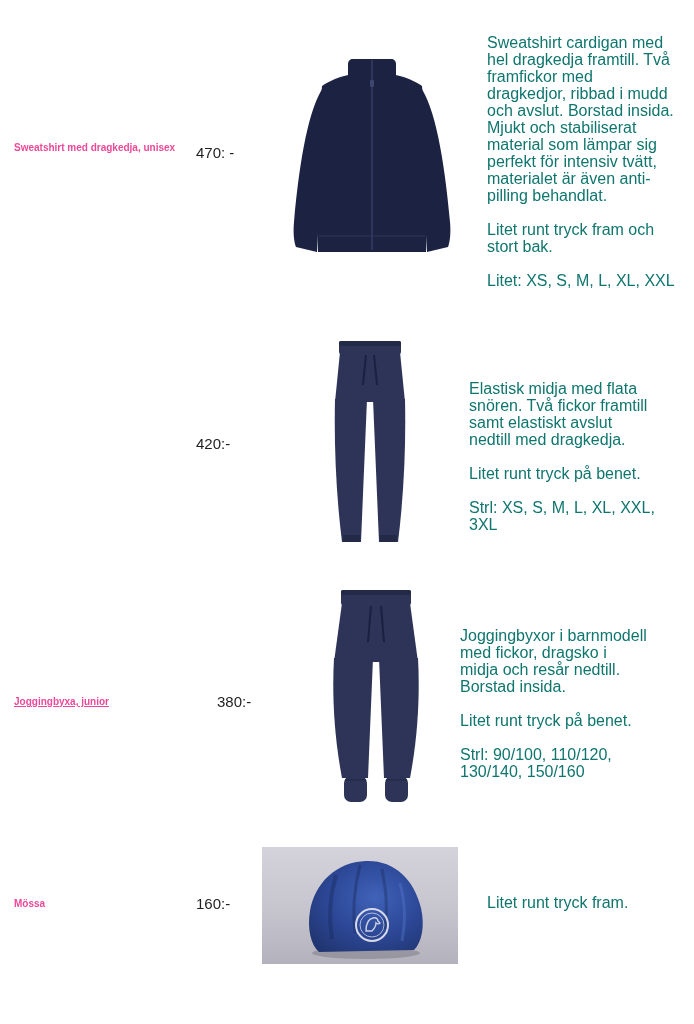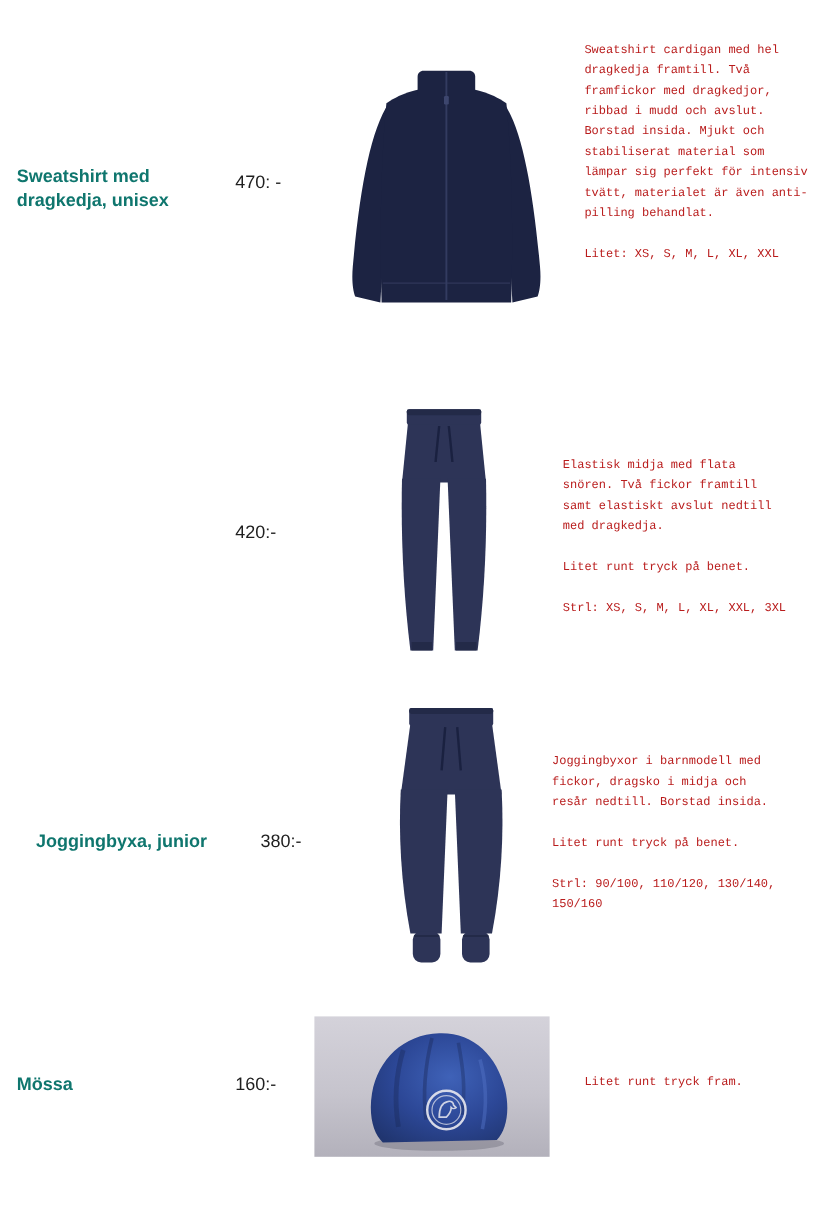--- a/index.html
+++ b/index.html
@@ -11,37 +11,36 @@
   }
   .page {
     position: relative;
     width: 694px;
     height: 1024px;
     background: #ffffff;
     overflow: hidden;
   }
   .abs { position: absolute; }
   .product-title {
-    font-size: 15px;
+    font-size: 10px;
     font-weight: bold;
-    color: #0f766e;
+    color: #ec4899;
     line-height: 20px;
     width: 165px;
   }
   .product-price {
     font-size: 15px;
     color: #1f1f1f;
     line-height: 20px;
   }
   .product-desc {
-    font-size: 10px;
+    font-size: 16px;
     line-height: 17px;
-    color: #b91c1c;
+    color: #0f766e;
     width: 188px;
-    font-family: Liberation Mono, monospace;
   }
   .product-desc p + p { margin-top: 17px; }
   figure { line-height: 0; }
   .photo-frame {
     width: 196px;
     height: 117px;
     background: linear-gradient(180deg, #d4d2da 0%, #c6c4cd 55%, #b3b1bb 100%);
   }
 </style>
 </head>
@@ -65,20 +64,21 @@
 
       <line x1="33" y1="180" x2="139" y2="180" stroke="#2a3153" stroke-width="1.5"></line>
 
       <line x1="86" y1="4" x2="86" y2="194" stroke-width="1.6" stroke="#333b60"></line>
       <rect x="84" y="24" width="4" height="7" rx="1" fill="#3d466e"></rect>
     </svg>
   </figure>
 
   <div class="abs product-desc" style="left:487px; top:34px;">
     <p>Sweatshirt cardigan med hel dragkedja framtill. Två framfickor med dragkedjor, ribbad i mudd och avslut. Borstad insida. Mjukt och stabiliserat material som lämpar sig perfekt för intensiv tvätt, materialet är även anti-pilling behandlat.</p>
+    <p>Litet runt tryck fram och stort bak.</p>
     <p>Litet: XS, S, M, L, XL, XXL</p>
   </div>
 
   <div class="abs product-price" style="left:196px; top:434px;">420:-</div>
 
   <figure class="abs" style="left:308px; top:339px;">
     <svg width="124" height="207" viewBox="0 0 124 207">
 
       <path d="M32,13 L92,13 L97,63 L27,63 Z" fill="#2d3457"></path>
 
@@ -96,21 +96,21 @@
       <rect x="72" y="196" width="17" height="7" fill="#232a48"></rect>
     </svg>
   </figure>
 
   <div class="abs product-desc" style="left:469px; top:380px;">
     <p>Elastisk midja med flata snören. Två fickor framtill samt elastiskt avslut nedtill med dragkedja.</p>
     <p>Litet runt tryck på benet.</p>
     <p>Strl: XS, S, M, L, XL, XXL, 3XL</p>
   </div>
 
-  <div class="abs product-title" style="left:30px; top:692px;">Joggingbyxa, junior</div>
+  <div class="abs product-title" style="left:14px; top:692px;text-decoration:underline;">Joggingbyxa, junior</div>
   <div class="abs product-price" style="left:196px; top:692px;margin-left:21px;">380:-</div>
 
   <figure class="abs" style="left:302px; top:588px;">
     <svg width="148" height="224" viewBox="0 0 148 224">
 
       <path d="M40,15 L108,15 L116,74 L32,74 Z" fill="#2d3457"></path>
 
       <path d="M32,70 L71,70 L66,190 L40,190 C32,148 30,106 32,70 Z" fill="#2d3457"></path>
 
       <path d="M77,70 L116,70 C118,106 116,148 108,190 L82,190 Z" fill="#2d3457"></path>

